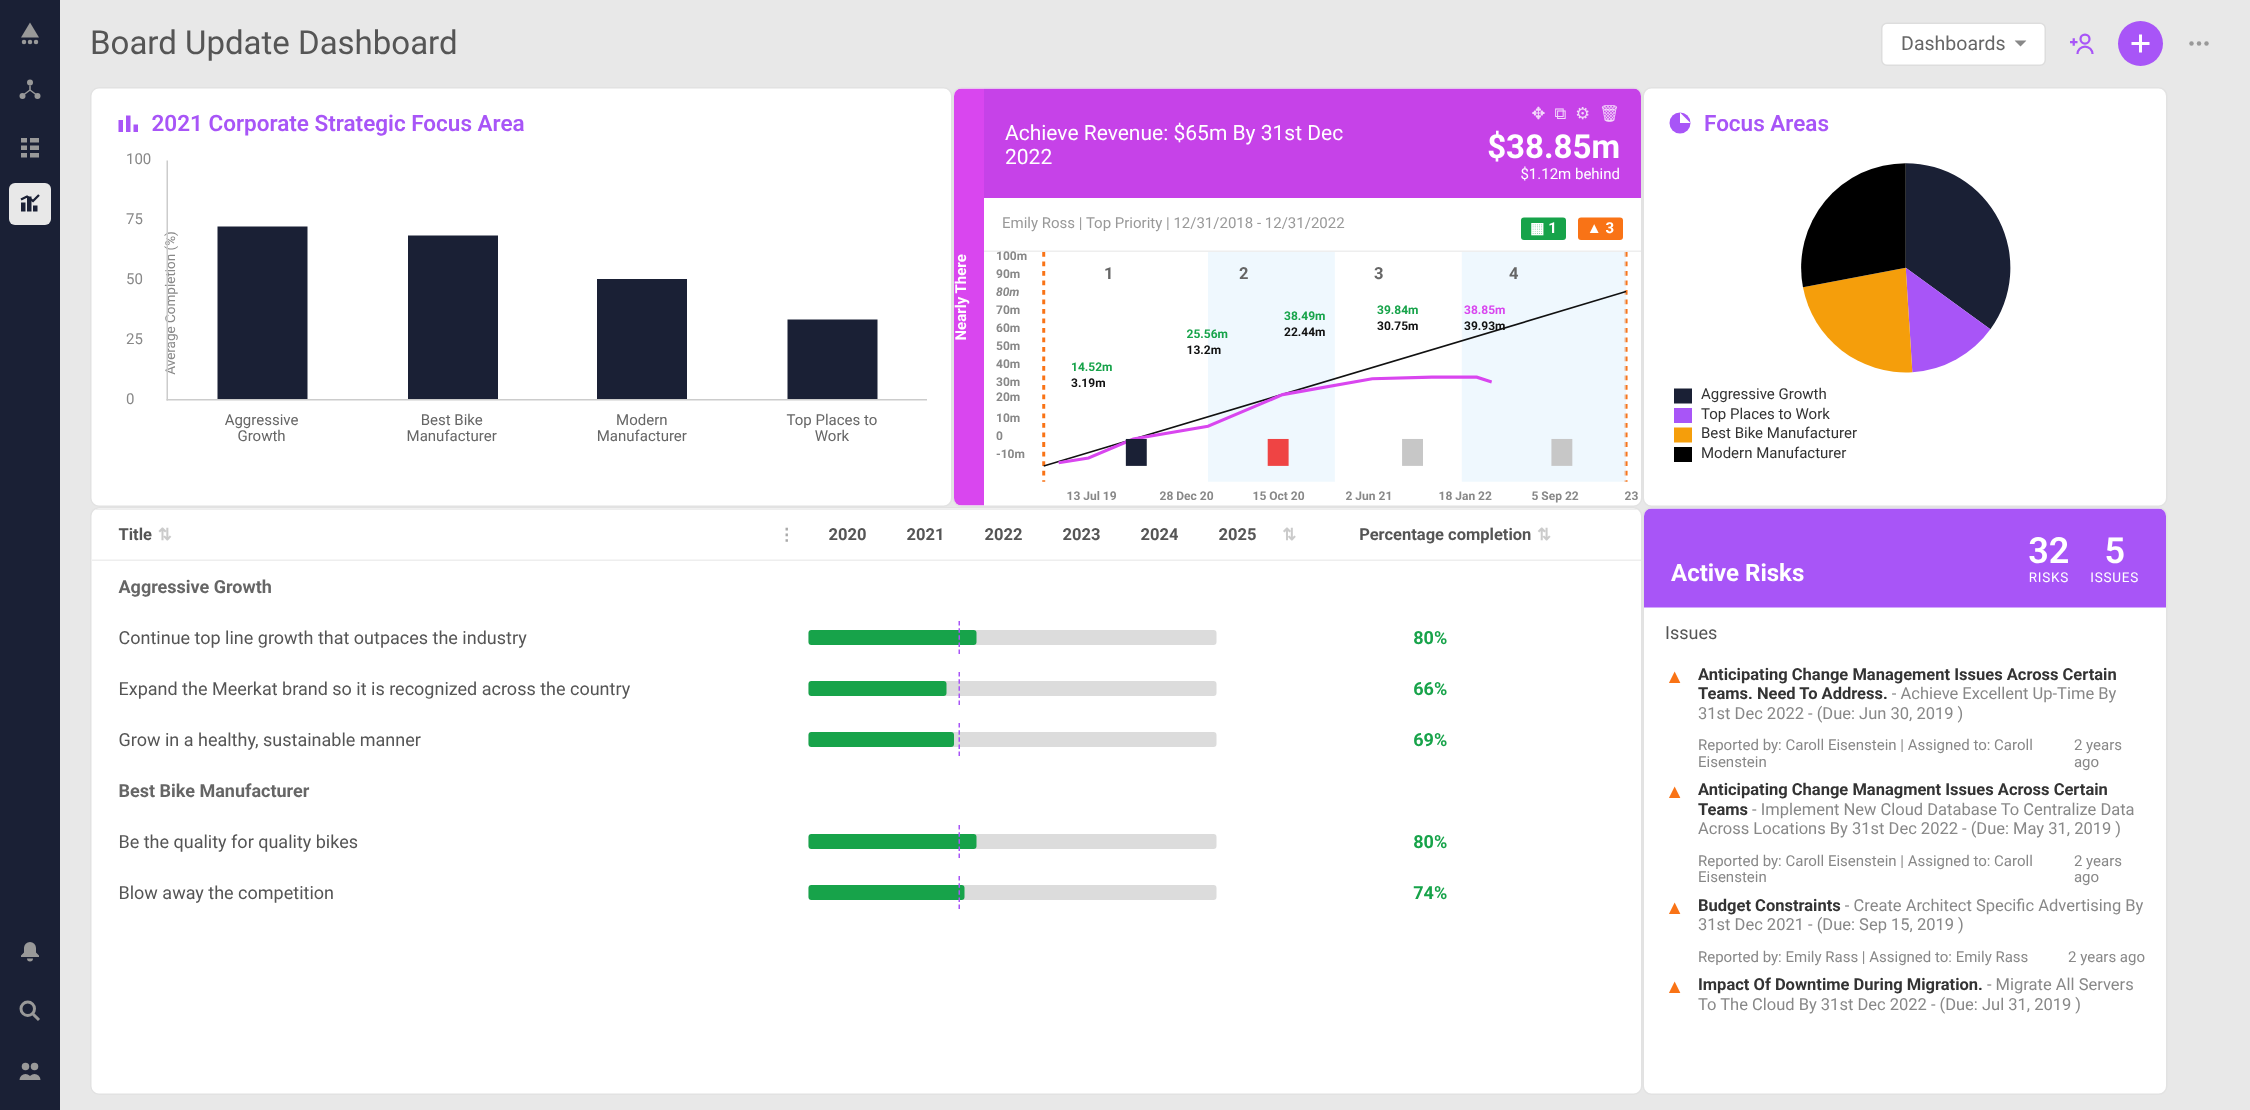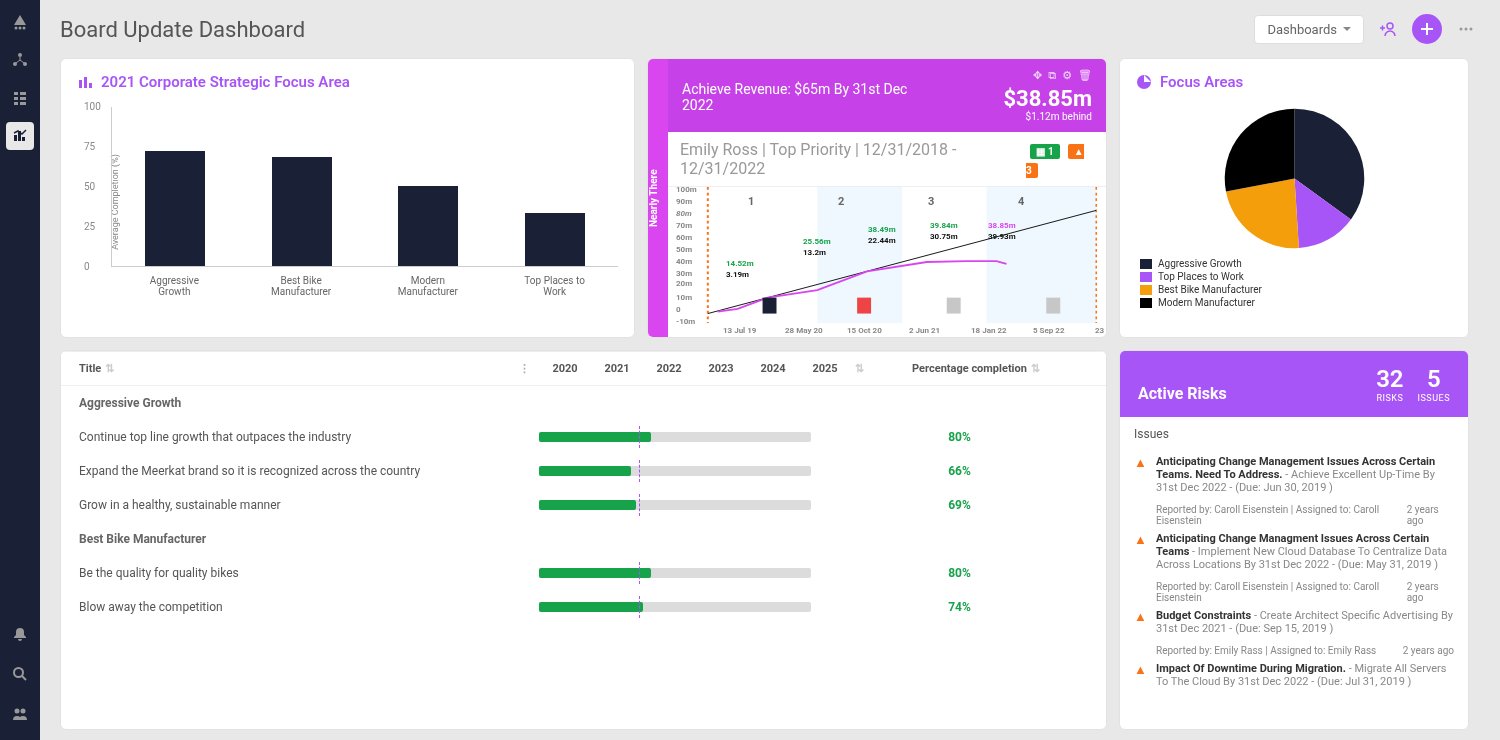--- a/index.html
+++ b/index.html
@@ -13,21 +13,21 @@
 .side-ico.active svg { fill: #1a2035; }
 .main { flex: 1; display: flex; flex-direction: column; height: 100%; }
 .topbar { height: 58px; display: flex; align-items: center; padding: 0 20px; }
 .page-title { font-size: 22px; color: #555; font-weight: 400; flex: 1; }
 .topbar-right { display: flex; align-items: center; gap: 10px; }
 .dash-dd { background: #fff; border: 1px solid #ddd; border-radius: 4px; padding: 6px 12px; font-size: 13px; color: #666; display: flex; align-items: center; gap: 6px; cursor: pointer; }
 .circ-btn { width: 30px; height: 30px; border-radius: 50%; display: flex; align-items: center; justify-content: center; cursor: pointer; }
 .circ-btn.purple { background: #a855f7; }
 .circ-btn svg { fill: #fff; }
 .icon-btn { width: 28px; height: 28px; display: flex; align-items: center; justify-content: center; cursor: pointer; }
-.content { flex: 1; padding: 0 20px 10px 20px; display: grid; grid-template-columns: 575px 460px 350px; grid-template-rows: 280px 1fr; gap: 12px; overflow: hidden; }
+.content { flex: 1; padding: 0 20px 10px 20px; display: grid; grid-template-columns: 575px 460px 350px; grid-template-rows: 280px 1fr; overflow: hidden; }
 .card { background: #fff; border-radius: 6px; border: 1px solid #e2e2e2; overflow: hidden; }
 .c-bar { grid-column: 1; grid-row: 1; }
 .c-rev { grid-column: 2; grid-row: 1; display: flex; }
 .c-pie { grid-column: 3; grid-row: 1; }
 .c-obj { grid-column: 1 / 3; grid-row: 2; display: flex; flex-direction: column; }
 .c-risk { grid-column: 3; grid-row: 2; display: flex; flex-direction: column; }
 .card-title { display: flex; align-items: center; gap: 8px; padding: 14px 16px 6px 16px; color: #a855f7; font-weight: 600; font-size: 15px; }
 .card-title svg { fill: #a855f7; }
 
 .bar-body { padding: 10px 16px 10px 50px; height: 230px; position: relative; }
@@ -43,21 +43,21 @@
 .rev-main { flex: 1; display: flex; flex-direction: column; }
 .rev-head { background: #c642e8; color: #fff; padding: 10px 14px; display: flex; justify-content: space-between; }
 .rev-left { max-width: 250px; }
 .rev-ach { font-size: 14px; margin-top: 12px;}
 .rev-right { text-align: right; }
 .rev-amt { font-size: 22px; font-weight: 700; }
 .rev-beh { font-size: 10px; }
 .rev-icons { display: flex; gap: 6px; justify-content: flex-end; margin-bottom: 4px; }
 .rev-icons span { font-size: 11px; opacity: .8; cursor: pointer;}
 .rev-meta { padding: 8px 12px; display: flex; justify-content: space-between; align-items: center; border-bottom: 1px solid #eee; }
-.rev-meta-l { font-size: 16px; color: #999; }
+.rev-meta-l { font-size: 10px; color: #999; }
 .badge { font-size: 10px; padding: 2px 6px; border-radius: 2px; color: #fff; font-weight: 700; margin-left: 4px; }
 .badge.g { background: #17a34a; }
 .badge.o { background: #f97316; }
 .rev-chart { flex: 1; position: relative; padding: 6px 10px 4px 40px; }
 .rev-chart svg { position:absolute; inset:0; width:100%; height:100%; }
 .rev-chart .lbl { position: absolute; font-size: 8px; font-weight: 700; white-space: nowrap; }
 
 .pie-body { display: flex; flex-direction: column; align-items: center; padding: 4px 12px; }
 .pie-legend { align-self: flex-start; padding-left: 8px; font-size: 10px; }
 .pie-legend div { display: flex; align-items: center; gap: 6px; margin: 2px 0; }
@@ -296,21 +296,21 @@
 
           <div id="rev-segs">
               <span class="lbl" style="color: rgb(102, 102, 102); font-size: 11px; left: 80px; top: 8px;">1</span>
               <span class="lbl" style="color: rgb(102, 102, 102); font-size: 11px; left: 170px; top: 8px;">2</span>
               <span class="lbl" style="color: rgb(102, 102, 102); font-size: 11px; left: 260px; top: 8px;">3</span>
               <span class="lbl" style="color: rgb(102, 102, 102); font-size: 11px; left: 350px; top: 8px;">4</span>
             </div>
 
           <div id="rev-xticks">
               <span class="lbl" style="color: rgb(136, 136, 136); left: 55px; bottom: 2px;">13 Jul 19</span>
-              <span class="lbl" style="color: rgb(136, 136, 136); left: 117px; bottom: 2px;">28 May 20</span>
+              <span class="lbl" style="color: rgb(136, 136, 136); left: 117px; bottom: 2px;">28 Dec 20</span>
               <span class="lbl" style="color: rgb(136, 136, 136); left: 179px; bottom: 2px;">15 Oct 20</span>
               <span class="lbl" style="color: rgb(136, 136, 136); left: 241px; bottom: 2px;">2 Jun 21</span>
               <span class="lbl" style="color: rgb(136, 136, 136); left: 303px; bottom: 2px;">18 Jan 22</span>
               <span class="lbl" style="color: rgb(136, 136, 136); left: 365px; bottom: 2px;">5 Sep 22</span>
               <span class="lbl" style="color: rgb(136, 136, 136); left: 427px; bottom: 2px;">23</span>
             </div>
 
           <span class="lbl" style="color:#17a34a;left:58px;top:72px">14.52m</span>
           <span class="lbl" style="color:#111;left:58px;top:83px">3.19m</span>
           <span class="lbl" style="color:#17a34a;left:135px;top:50px">25.56m</span>

